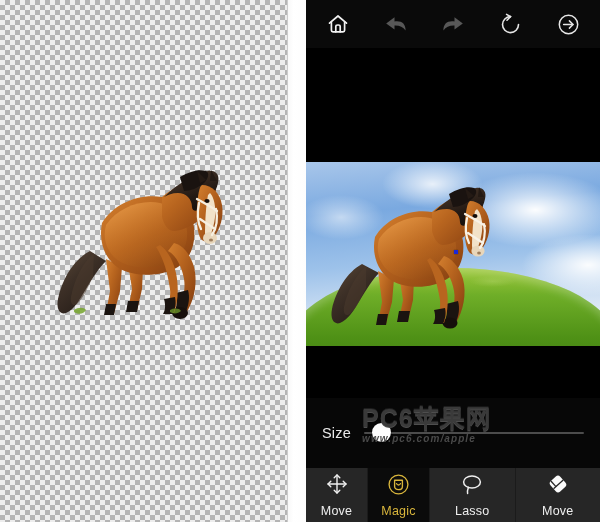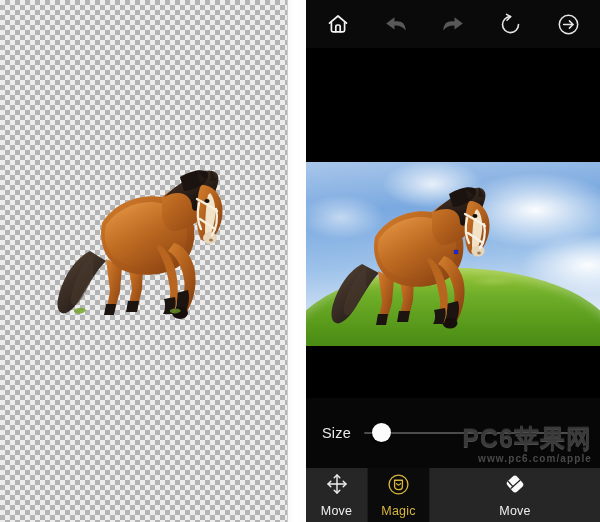--- a/index.html
+++ b/index.html
@@ -105,31 +105,32 @@
   #slider-track{
     position:absolute;left:0;right:0;top:16px;height:2px;background:#4c4c4c;border-radius:1px;
   }
   #slider-knob{
     position:absolute;left:8px;top:7px;width:19px;height:19px;border-radius:50%;
     background:#fdfdfd;box-shadow:0 1px 2px rgba(0,0,0,.8);cursor:pointer;
   }
 
   
   #watermark{
-    position:absolute;left:56px;top:424px;width:230px;height:52px;
-    pointer-events:none;text-align:right;
+    position:absolute;left:56px;top:404px;width:230px;height:52px;
+    pointer-events:none;text-align:left;
   }
   #wm-main{
     font-size:25px;font-weight:bold;letter-spacing:1px;line-height:28px;
     color:#3a3a3a;
     text-shadow:0 1px 0 #4e4e4e,0 -1px 0 #1d1d1d;
   }
   #wm-sub{
     font-size:10px;font-weight:bold;letter-spacing:1.1px;line-height:14px;
     color:#4a4a4a;
+    font-style:italic;
   }
 
   
   #tool-bar{
     position:absolute;left:0;bottom:0;width:294px;height:54px;
     display:flex;background:#262626;
   }
   .tool{
     flex:1;display:flex;flex-direction:column;align-items:center;justify-content:center;
     gap:2px;cursor:pointer;background:#262626;color:#efefef;
@@ -400,20 +401,29 @@
           <svg width="23" height="23" viewBox="0 0 23 23" fill="none" stroke="#d9b63c" stroke-width="1.35" stroke-linecap="round" stroke-linejoin="round">
             <circle cx="11.5" cy="11.5" r="9.4"></circle>
             <path d="M7.6 7.2 H15.4 V13.4 C15.4 15.4 13.8 16.6 11.5 16.6
                      C9.2 16.6 7.6 15.4 7.6 13.4 Z"></path>
             <path d="M9.6 10.6 C10.2 12.4 12.8 12.4 13.4 10.6"></path>
           </svg>
         </span>
         <span class="tl-txt">Magic</span>
       </div>
 
+      <div class="tool t-lasso">
+        <span class="tl-ico">
+          <svg width="24" height="22" viewBox="0 0 24 22" fill="none" stroke="#efefef" stroke-width="1.5" stroke-linecap="round" stroke-linejoin="round">
+            <ellipse cx="12" cy="9" rx="8.4" ry="6"></ellipse>
+            <path d="M8.4 14.2 C7.6 16.6 7.2 18.6 7.6 20.4"></path>
+          </svg>
+        </span>
+        <span class="tl-txt">Lasso</span>
+      </div>
 
       <div class="tool t-erase">
         <span class="tl-ico">
           <svg width="24" height="22" viewBox="0 0 24 22" fill="none">
             <g transform="rotate(-42 12 11)">
               <rect x="5.5" y="4" width="13" height="14" rx="3.2" fill="#fbfbfb"></rect>
               <path d="M5.5 11.6 H18.5" stroke="#262626" stroke-width="1.3"></path>
               <path d="M8.7 4 V11.6" stroke="#262626" stroke-width="1.3"></path>
             </g>
           </svg>

